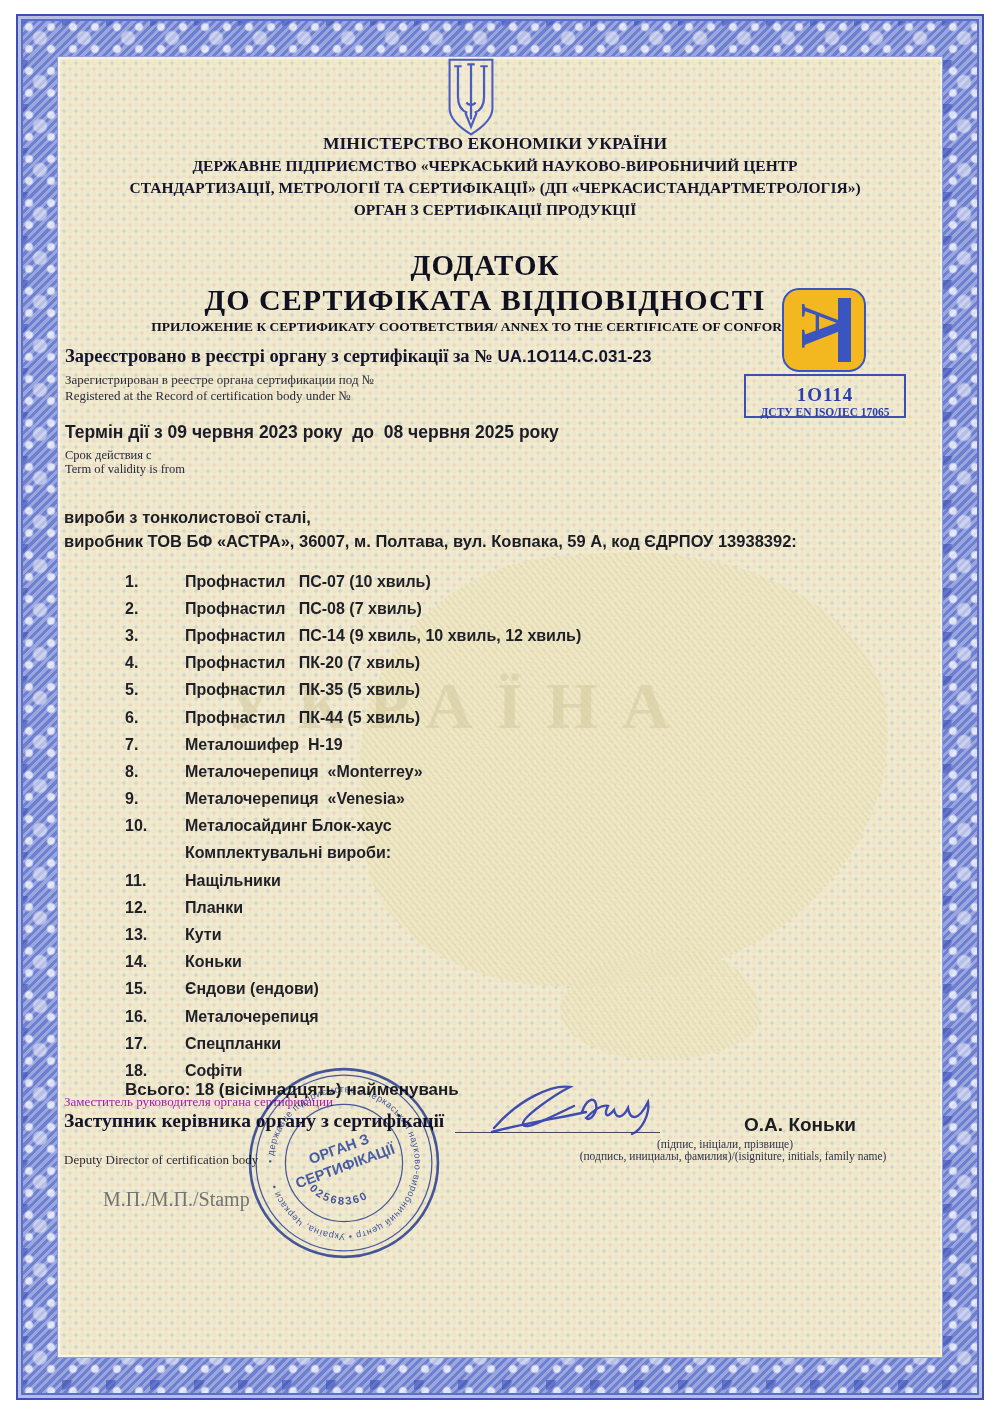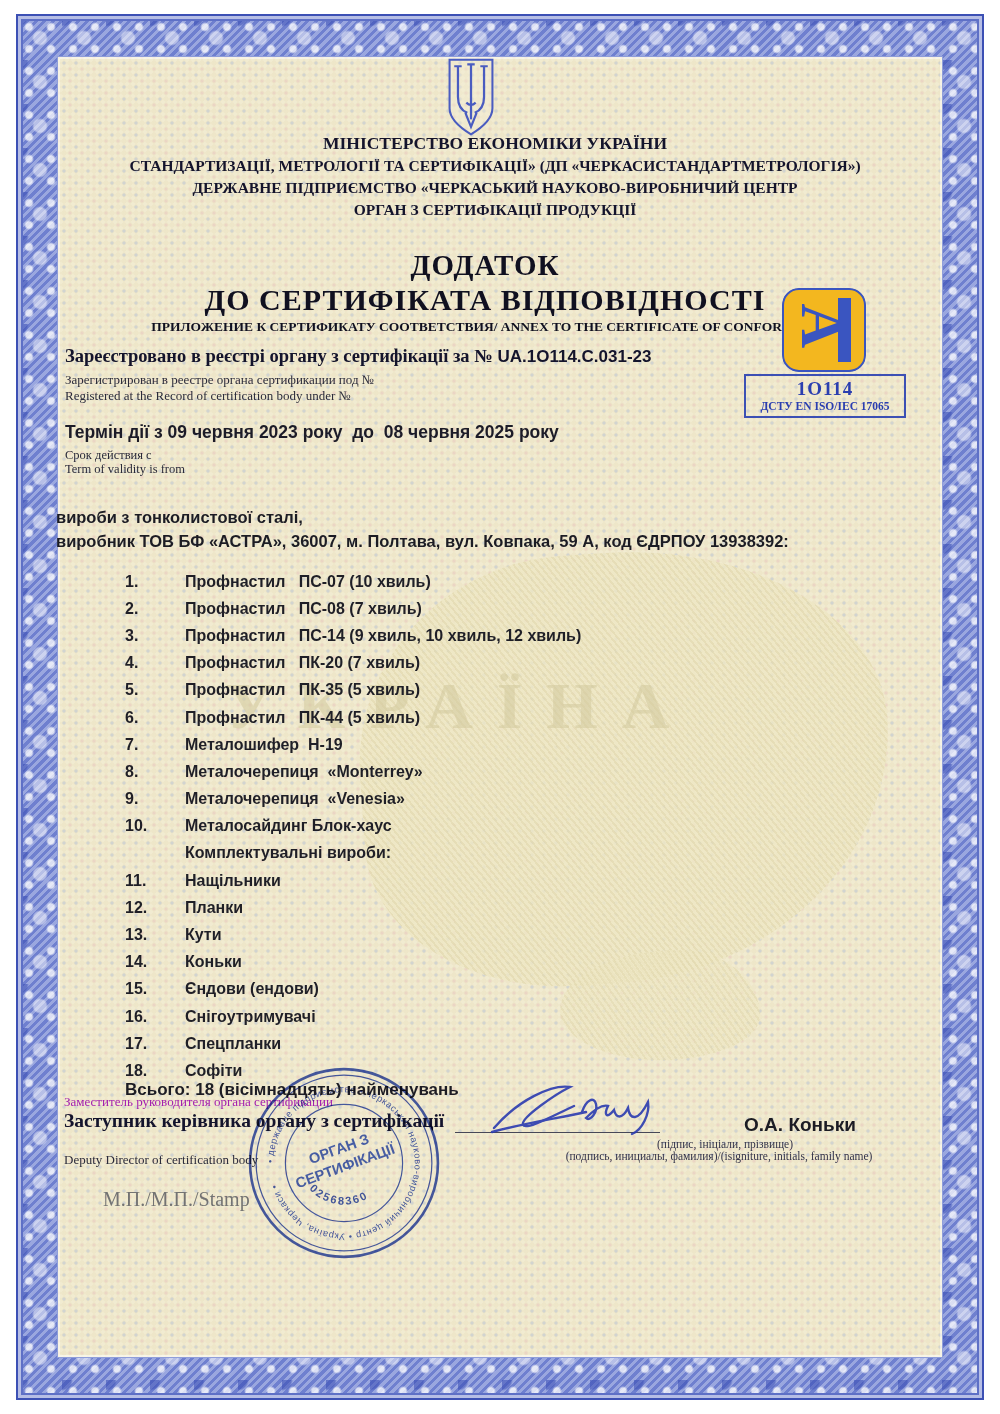--- a/index.html
+++ b/index.html
@@ -59,50 +59,50 @@
   .org-l  { font-size:15.5px; line-height:22px; }
   
   .title-block { left:40px; top:248px; width:890px; text-align:center; color:#101020; }
   .title-1 { font-size:29px; font-weight:bold; letter-spacing:1px; line-height:34px; }
   .title-2 { font-size:30px; font-weight:bold; letter-spacing:1px; line-height:35px; }
   .title-sub { font-size:13.5px; font-weight:bold; margin-top:2px; }
   
   .acc-logo { left:782px; top:288px; width:84px; height:84px; border-radius:16px; z-index:4; }
   .acc-box {
     left:744px; top:374px; width:162px; height:44px; border:2px solid #3c50b4;
-    text-align:center; color:#2a3eb0; font-weight:bold; padding-top:2px;
+    text-align:center; color:#2a3eb0; font-weight:bold; padding-top:8px;
   }
   .acc-code { font-size:19px; line-height:21px; letter-spacing:1px; }
   .acc-std  { font-size:11.5px; line-height:15px; }
   
   .reg-ua { left:65px; top:346px; font-size:18.5px; font-weight:bold; color:#14142c; white-space:nowrap; }
   .reg-num { font-family:Liberation Sans, sans-serif; font-size:17px; }
   .reg-ru { left:65px; top:372px; font-size:13px; color:#2a2a3a; }
   .reg-en { left:65px; top:388px; font-size:13px; color:#2a2a3a; }
   .val-ua { left:65px; top:422px; font-family:"Liberation Sans", sans-serif; font-size:17.5px; font-weight:bold; color:#1c1c28; white-space:pre-wrap; }
   .val-ru { left:65px; top:448px; font-size:12.5px; color:#2a2a3a; }
   .val-en { left:65px; top:462px; font-size:12.5px; color:#2a2a3a; }
   
-  .prod-intro { left:56px; top:506px; font-family:"Liberation Sans", sans-serif; font-size:16.5px; font-weight:bold; color:#1c1c24; line-height:23.5px; }
+  .prod-intro { left:64px; top:506px; font-family:"Liberation Sans", sans-serif; font-size:16.5px; font-weight:bold; color:#1c1c24; line-height:23.5px; }
   .prod-list { left:125px; top:568px; width:640px; font-family:"Liberation Sans", sans-serif; font-size:16px; font-weight:bold; color:#1f1f27; }
   .prow { display:flex; height:27.2px; align-items:center; }
   .pnum { width:43px; flex:none; }
   .plab { white-space:pre-wrap;margin-left:17px; }
   .total-line { left:125px; top:1080px; font-family:"Liberation Sans", sans-serif; font-size:17px; font-weight:bold; color:#1c1c24; }
   
   .role-ua { left:64px; top:1110px; font-size:19.5px; font-weight:bold; color:#14142c; }
   .role-ru { left:64px; top:1094px; font-size:13px; color:#a21caf; }
   .role-en { left:64px; top:1152px; font-size:13px; color:#2a2a3a; }
   .mp { left:103px; top:1188px; font-size:20px; color:#737373; }
   .stamp-svg { left:243px; top:1062px; width:202px; height:202px; mix-blend-mode:multiply; opacity:0.88; z-index:5; }
   .sig-svg { left:490px; top:1078px; width:175px; height:62px; z-index:5; }
   .sig-line { left:455px; top:1132px; width:205px; border-bottom:1.5px solid #474757; }
   .sig-name { left:700px; top:1114px; width:200px; text-align:center; font-family:"Liberation Sans", sans-serif; font-size:19px; font-weight:bold; color:#1c1c24; }
   .sig-cap1 { left:540px; top:1138px; width:370px; text-align:center; font-size:11.5px; color:#33334a; }
-  .sig-cap2 { left:484px; top:1150px; width:470px; text-align:center; font-size:11.5px; color:#33334a; }
+  .sig-cap2 { left:498px; top:1150px; width:470px; text-align:center; font-size:11.5px; color:#33334a; }
 </style>
 </head>
 <body>
 
 <div class="page">
 
   <div class="border-band"></div>
   <div class="content-bg"></div>
 
   <div class="wm-map"></div>
@@ -116,22 +116,22 @@
       <path d="M44 11 V44 Q44 57 34 61"></path>
       <path d="M30 9 V68"></path>
       <path d="M12 11 H20 M40 11 H48 M26 9 H34"></path>
       <path d="M24 61 L30 76 L36 61"></path>
       <path d="M25 50 Q30 55 35 50"></path>
     </g>
   </svg>
 
   <div class="z org-block">
     <div class="org-l1">МІНІСТЕРСТВО ЕКОНОМІКИ УКРАЇНИ</div>
+    <div class="org-l">ДЕРЖАВНЕ ПІДПРИЄМСТВО «ЧЕРКАСЬКИЙ НАУКОВО-ВИРОБНИЧИЙ ЦЕНТР</div>
     <div class="org-l">СТАНДАРТИЗАЦІЇ, МЕТРОЛОГІЇ ТА СЕРТИФІКАЦІЇ» (ДП «ЧЕРКАСИСТАНДАРТМЕТРОЛОГІЯ»)</div>
-    <div class="org-l">ДЕРЖАВНЕ ПІДПРИЄМСТВО «ЧЕРКАСЬКИЙ НАУКОВО-ВИРОБНИЧИЙ ЦЕНТР</div>
     <div class="org-l">ОРГАН З СЕРТИФІКАЦІЇ ПРОДУКЦІЇ</div>
   </div>
 
   <div class="z title-block">
     <div class="title-1">ДОДАТОК</div>
     <div class="title-2">ДО СЕРТИФІКАТА ВІДПОВІДНОСТІ</div>
     <div class="title-sub">ПРИЛОЖЕНИЕ К СЕРТИФИКАТУ СООТВЕТСТВИЯ/ ANNEX TO THE CERTIFICATE OF CONFORMITY</div>
   </div>
 
   <svg class="z acc-logo" viewBox="0 0 84 84">
@@ -217,21 +217,21 @@
     <div class="prow">
         <span class="pnum">14.</span>
         <span class="plab">Коньки</span>
       </div>
     <div class="prow">
         <span class="pnum">15.</span>
         <span class="plab">Єндови (ендови)</span>
       </div>
     <div class="prow">
         <span class="pnum">16.</span>
-        <span class="plab">Снігоутримувачі</span>
+        <span class="plab">Металочерепиця</span>
       </div>
     <div class="prow">
         <span class="pnum">17.</span>
         <span class="plab">Спецпланки</span>
       </div>
     <div class="prow">
         <span class="pnum">18.</span>
         <span class="plab">Софіти</span>
       </div>
   </div>

